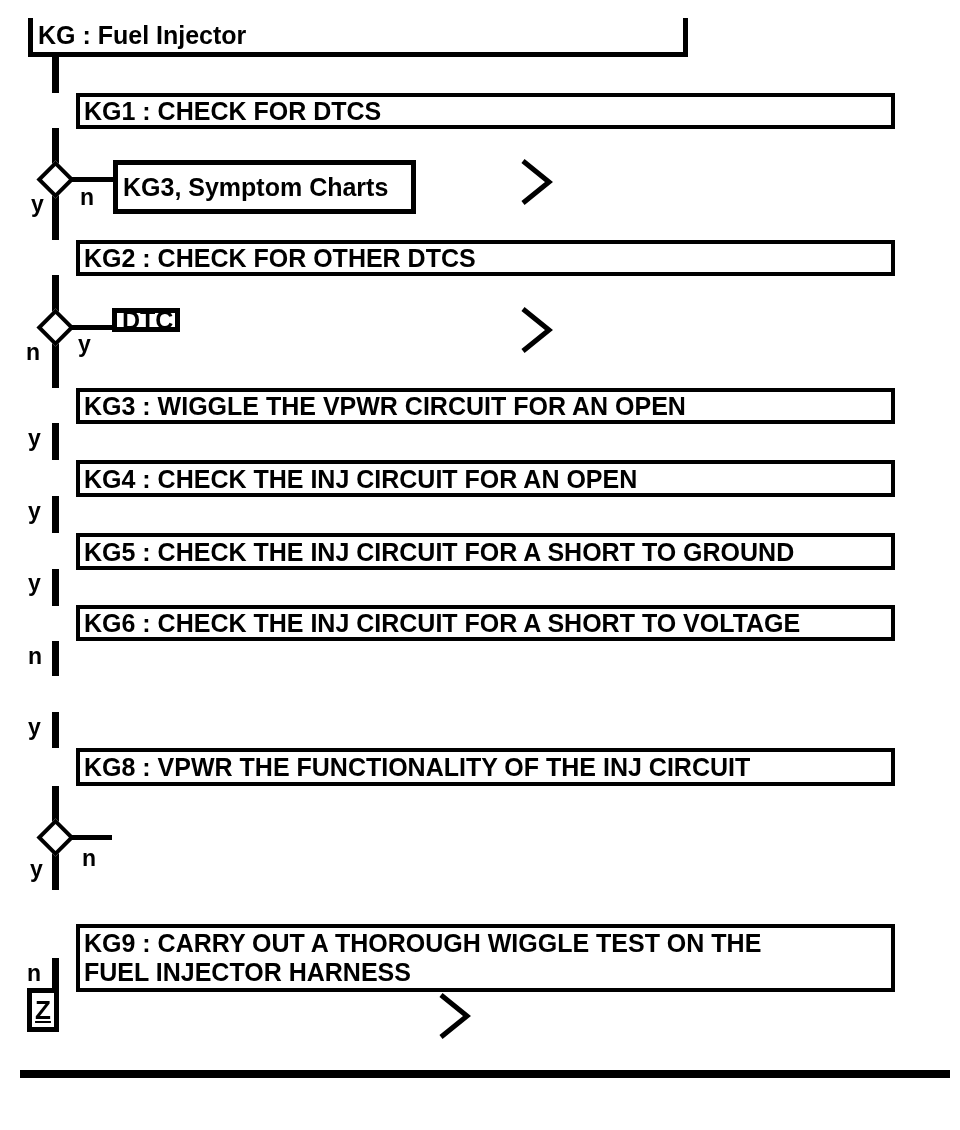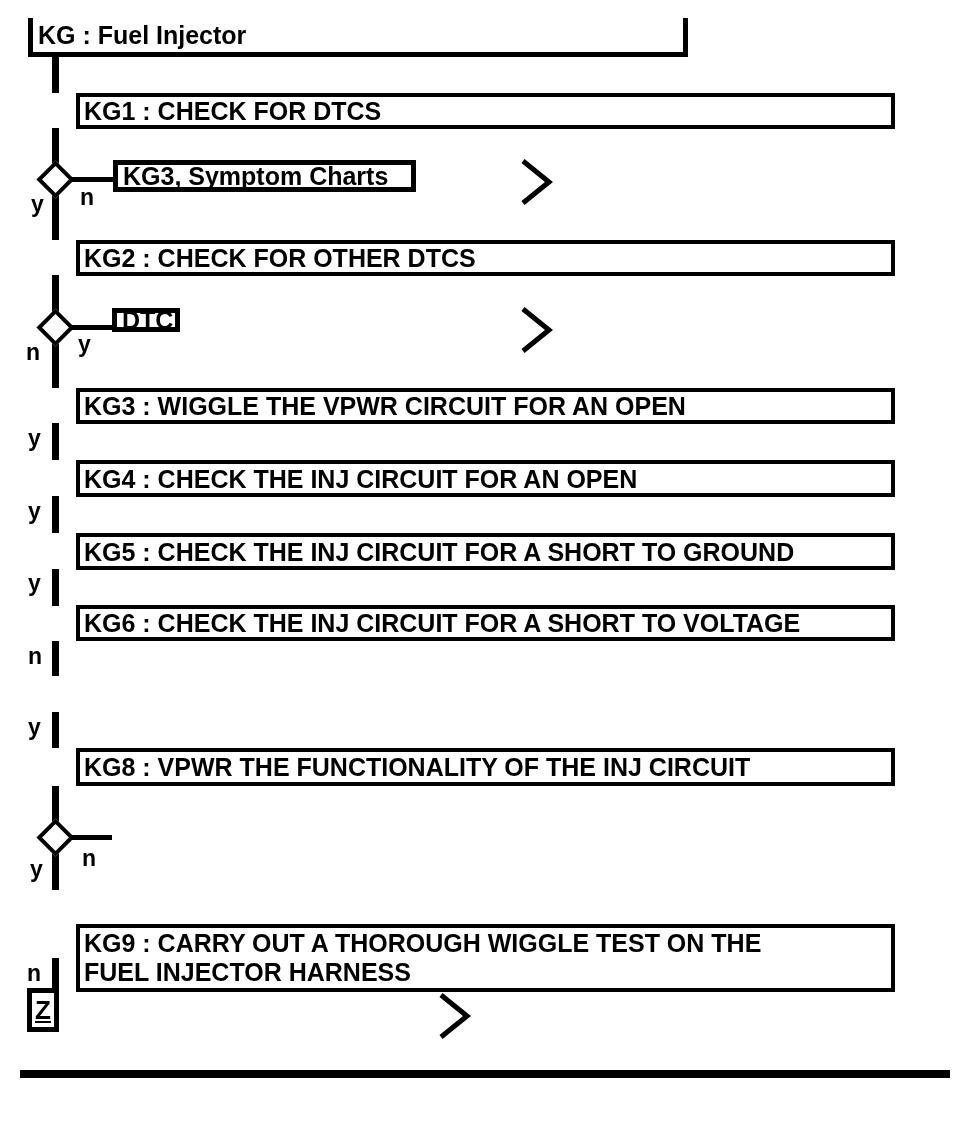--- a/index.html
+++ b/index.html
@@ -139,21 +139,21 @@
   <div class="box" style="top:533px;height:37px">KG5 : CHECK THE INJ CIRCUIT FOR A SHORT TO GROUND</div>
   <div class="box" style="top:605px;height:36px">KG6 : CHECK THE INJ CIRCUIT FOR A SHORT TO VOLTAGE</div>
   <div class="box" style="top:748px;height:38px">KG8 : VPWR THE FUNCTIONALITY OF THE INJ CIRCUIT</div>
   <div class="box two-line" style="top:924px;height:68px">KG9 : CARRY OUT A THOROUGH WIGGLE TEST ON THE
 FUEL INJECTOR HARNESS</div>
 
   <div class="diamond" style="left:42px;top:166px"></div>
   <div class="hline" style="left:72px;top:177px;width:42px"></div>
   <span class="lbl" style="left:31px;top:193px">y</span>
   <span class="lbl" style="left:80px;top:186px">n</span>
-  <div class="ref" style="left:113px;top:160px;width:303px;height:32px">KG3, Symptom Charts</div>
+  <div class="ref" style="left:113px;top:160px;width:303px;height:54px">KG3, Symptom Charts</div>
 
   <div class="diamond" style="left:42px;top:314px"></div>
   <div class="hline" style="left:72px;top:325px;width:41px"></div>
   <span class="lbl" style="left:26px;top:341px">n</span>
   <span class="lbl" style="left:78px;top:333px">y</span>
   <div class="ref" style="left:112px;top:308px;width:68px;height:24px">DTC</div>
 
   <span class="lbl" style="left:28px;top:427px">y</span>
   <span class="lbl" style="left:28px;top:500px">y</span>
   <span class="lbl" style="left:28px;top:572px">y</span>

